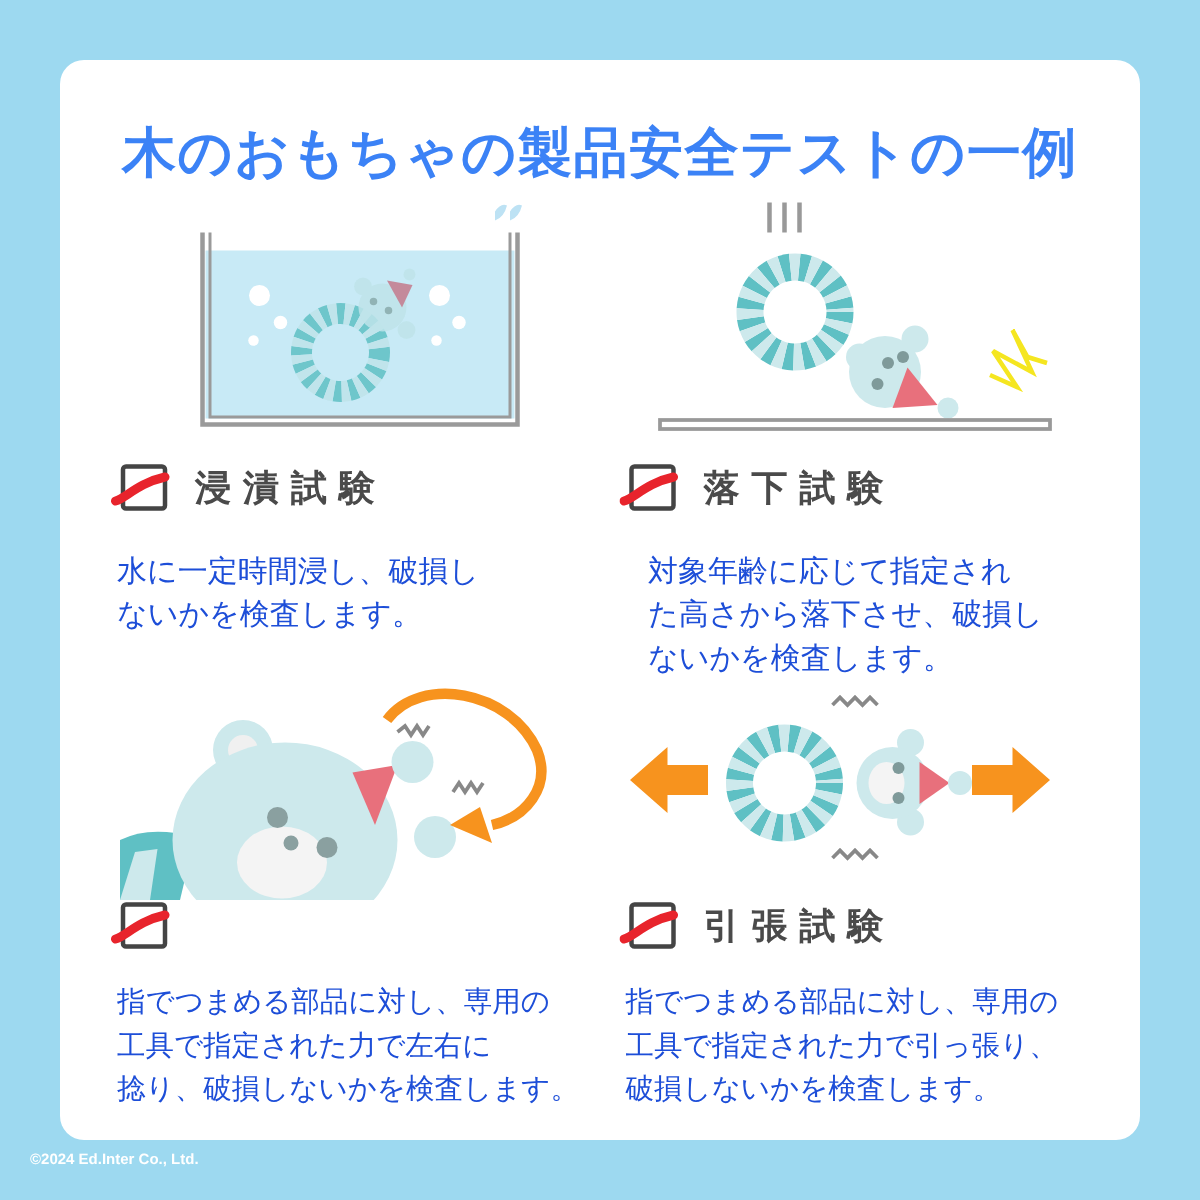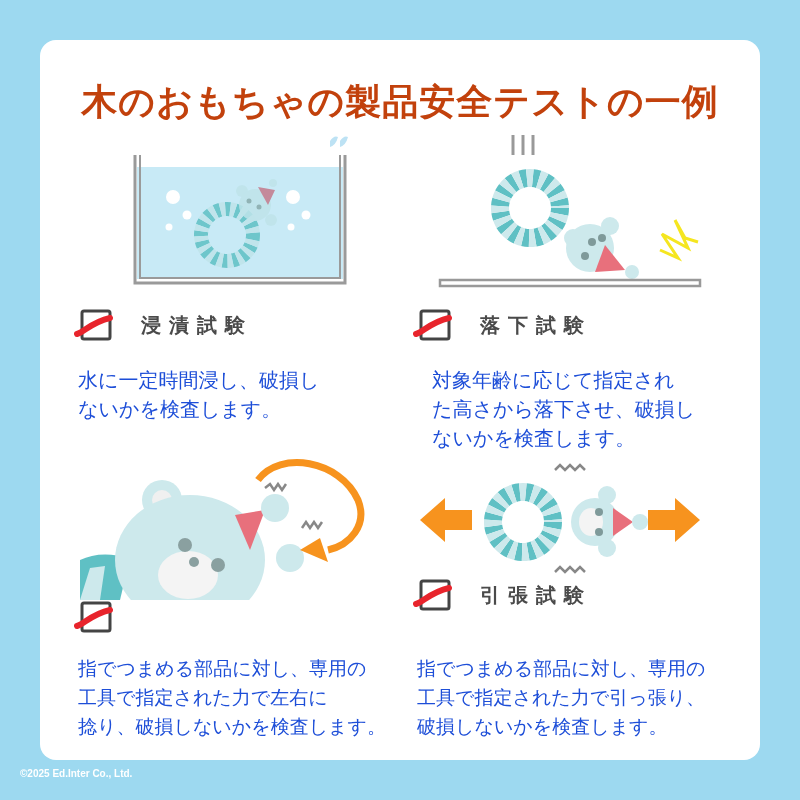--- a/index.html
+++ b/index.html
@@ -15,36 +15,36 @@
     .title {
       position: absolute; left: 0; top: 38px; width: 720px; text-align: center;
       font-size: 36px; font-weight: bold; letter-spacing: 1px;
     }
     .illus { position: absolute; }
     .section-head {
       position: absolute; display: flex; align-items: center; gap: 16px;
     }
     .check-icon { width: 40px; height: 34px; display: block; }
     .section-title {
-      font-size: 20px; font-weight: bold; color: #4a4a4a; letter-spacing: 8px; margin-left: 11px;
+      font-size: 24px; font-weight: bold; color: #4a4a4a; letter-spacing: 8px;
     }
     .desc {
       position: absolute; font-size: 20px; line-height: 29px; color: #1d4ed8;
       width: 320px; white-space: pre-line;
     }
     .copyright {
       position: absolute; left: 20px; top: 768px; font-size: 10px; color: #ffffff;
       font-family: "Liberation Sans", sans-serif; font-weight: bold;
     }
   </style>
 </head>
 <body>
 
 <div class="card">
-  <div class="title" style="color:#c2410c">木のおもちゃの製品安全テストの一例</div>
+  <div class="title" style="color:#3b82f6">木のおもちゃの製品安全テストの一例</div>
 
   <svg class="illus" style="left:85px;top:95px" width="240" height="160" viewBox="0 0 240 160">
     <rect x="12" y="32" width="206" height="112" fill="#c8eaf6"></rect>
     <polyline points="10,20 10,148 220,148 220,20" fill="none" stroke="#9a9a9a" stroke-width="3"></polyline>
     <polyline points="15,20 15,143 215,143 215,20" fill="none" stroke="#9a9a9a" stroke-width="2"></polyline>
     <circle cx="48" cy="62" r="7" fill="#fff"></circle>
     <circle cx="62" cy="80" r="4.5" fill="#fff"></circle>
     <circle cx="44" cy="92" r="3.5" fill="#fff"></circle>
     <circle cx="168" cy="62" r="7" fill="#fff"></circle>
     <circle cx="181" cy="80" r="4.5" fill="#fff"></circle>
@@ -143,25 +143,25 @@
   <div class="section-head" style="left:34px;top:560px">
     <svg class="check-icon" viewBox="0 0 40 34">
       <rect x="8" y="3" width="28" height="28" rx="2" fill="none" stroke="#444" stroke-width="3"></rect>
       <path d="M3 26 C10 24 18 14 36 10" fill="none" stroke="#e8242c" stroke-width="6" stroke-linecap="round"></path>
     </svg>
   </div>
   <div class="desc" style="left:38px;top:614px;font-size:19px;">指でつまめる部品に対し、専用の
 工具で指定された力で左右に
 捻り、破損しないかを検査します。</div>
 
-  <div class="section-head" style="left:373px;top:538px">
+  <div class="section-head" style="left:373px;top:560px">
     <svg class="check-icon" viewBox="0 0 40 34">
       <rect x="8" y="3" width="28" height="28" rx="2" fill="none" stroke="#444" stroke-width="3"></rect>
       <path d="M3 26 C10 24 18 14 36 10" fill="none" stroke="#e8242c" stroke-width="6" stroke-linecap="round"></path>
     </svg>
     <span class="section-title">引張試験</span>
   </div>
   <div class="desc" style="left:377px;top:614px;font-size:19px;">指でつまめる部品に対し、専用の
 工具で指定された力で引っ張り、
 破損しないかを検査します。</div>
 </div>
 
-<div class="copyright">©2025  Ed.Inter Co., Ltd.</div>
+<div class="copyright">©2024  Ed.Inter Co., Ltd.</div>
 
 </body></html>

